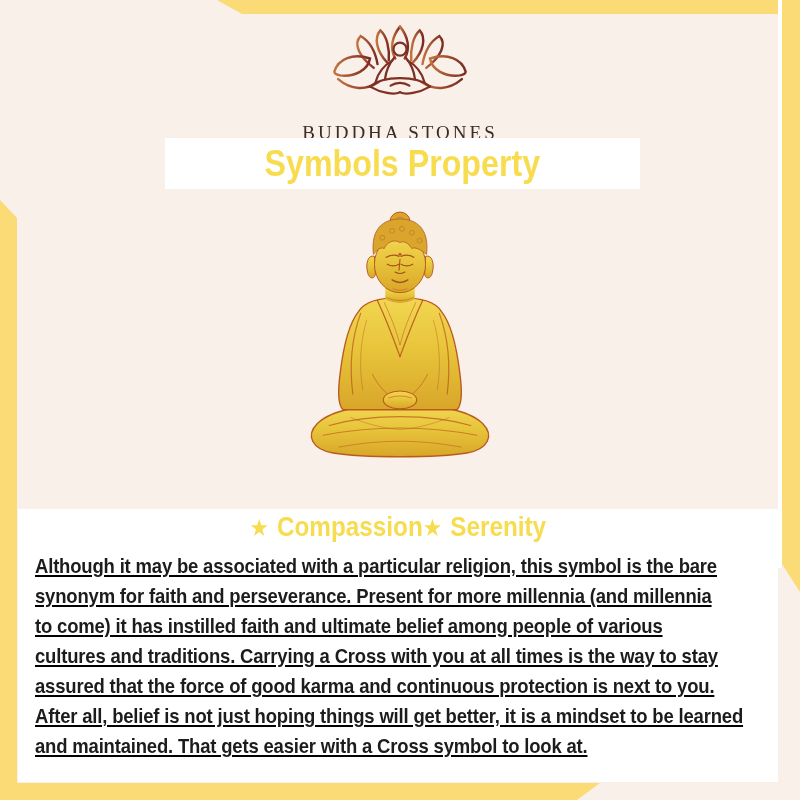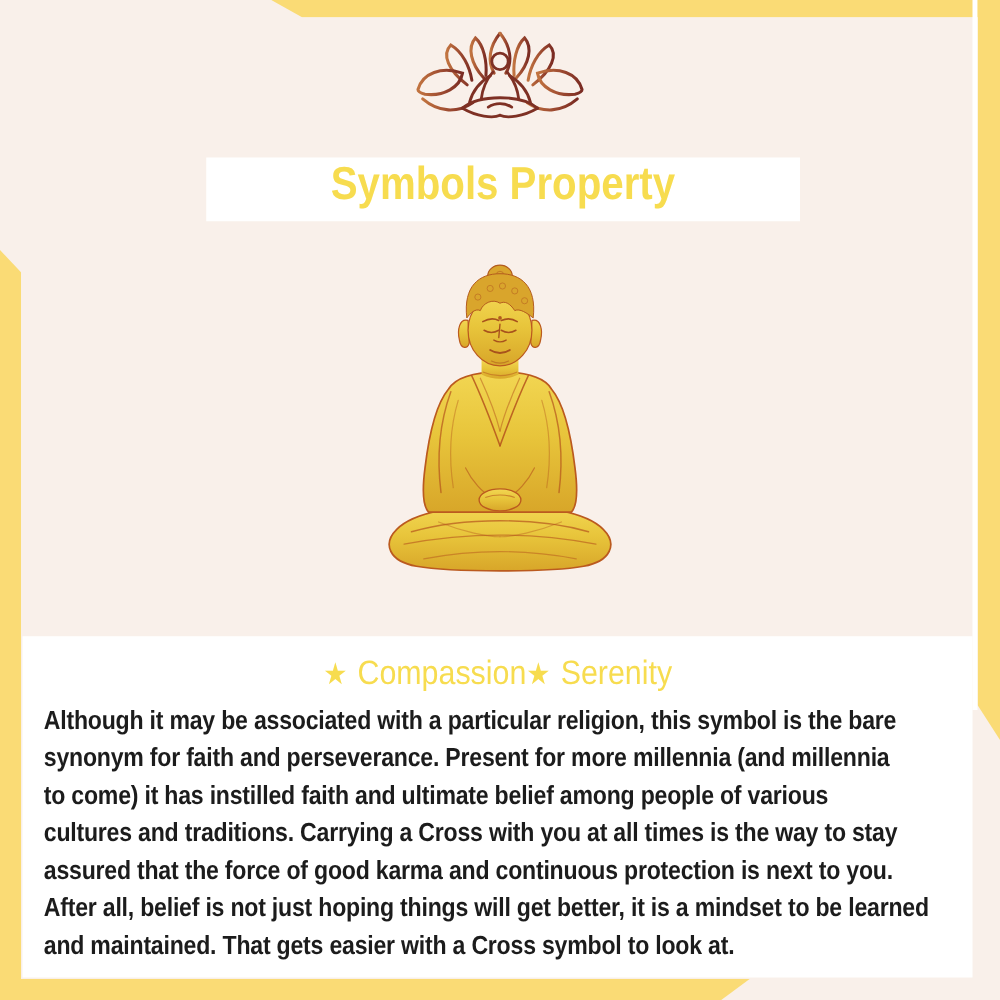--- a/index.html
+++ b/index.html
@@ -45,23 +45,23 @@
     display:flex;flex-direction:column;align-items:center;
   }
   .brand-name{
     margin-top:8px;
     font-family:Liberation Serif, serif;
     font-size:19px;letter-spacing:3px;
     color:#3D2B24;font-weight:400;
   }
   
   .title-banner{
-    position:absolute;left:165px;top:126px;width:475px;height:51px;
-    background:#ffffff;
-    display:flex;align-items:flex-start;justify-content:center;
+    position:absolute;left:165px;top:138px;width:475px;height:51px;
+    background:#ffffff;
+    display:flex;align-items:center;justify-content:center;
   }
   .title-banner span{
     font-size:37px;font-weight:bold;
     color:var(--accent-yellow,#F7DC4F);
     transform:scaleX(0.87);transform-origin:50% 50%;
     white-space:nowrap;letter-spacing:0;
   }
   
   .buddha{
     position:absolute;left:282px;top:206px;width:236px;height:258px;
@@ -77,31 +77,32 @@
     padding-left:22px;color:#ffffff;font-size:26px;font-weight:400;
     transform:scaleX(0.93);transform-origin:0 50%;
     white-space:nowrap;
   }
   
   .panel{
     position:absolute;left:18px;top:509px;width:760px;height:273px;
     background:#ffffff;
   }
   .traits{
-    margin-top:13px;height:32px;line-height:32px;
-    text-align:center;font-weight:normal;font-size:27px;
+    margin-top:2px;height:32px;line-height:32px;
+    text-align:center;font-weight:bold;font-size:27px;
     color:var(--accent-yellow,#F7DC4F);
     white-space:nowrap;
   }
   .traits .t-inner{display:inline-block;transform:scaleX(0.9);transform-origin:50% 50%;}
   .traits .star{font-family:"DejaVu Sans", sans-serif;font-size:24px;}
   .traits .star.first{margin-right:9px;}
   .traits .trait-2{margin-left:9px;}
   .article{
     margin:8px 0 0 17px;
+    text-decoration:underline;
   }
   .article .line{
     height:30px;line-height:30px;
     font-size:21px;font-weight:bold;letter-spacing:-0.2px;
     color:var(--text-black,#1C1C1C);
     white-space:nowrap;
     transform:scaleX(0.88);transform-origin:0 50%;
   }
 </style>
 </head>

